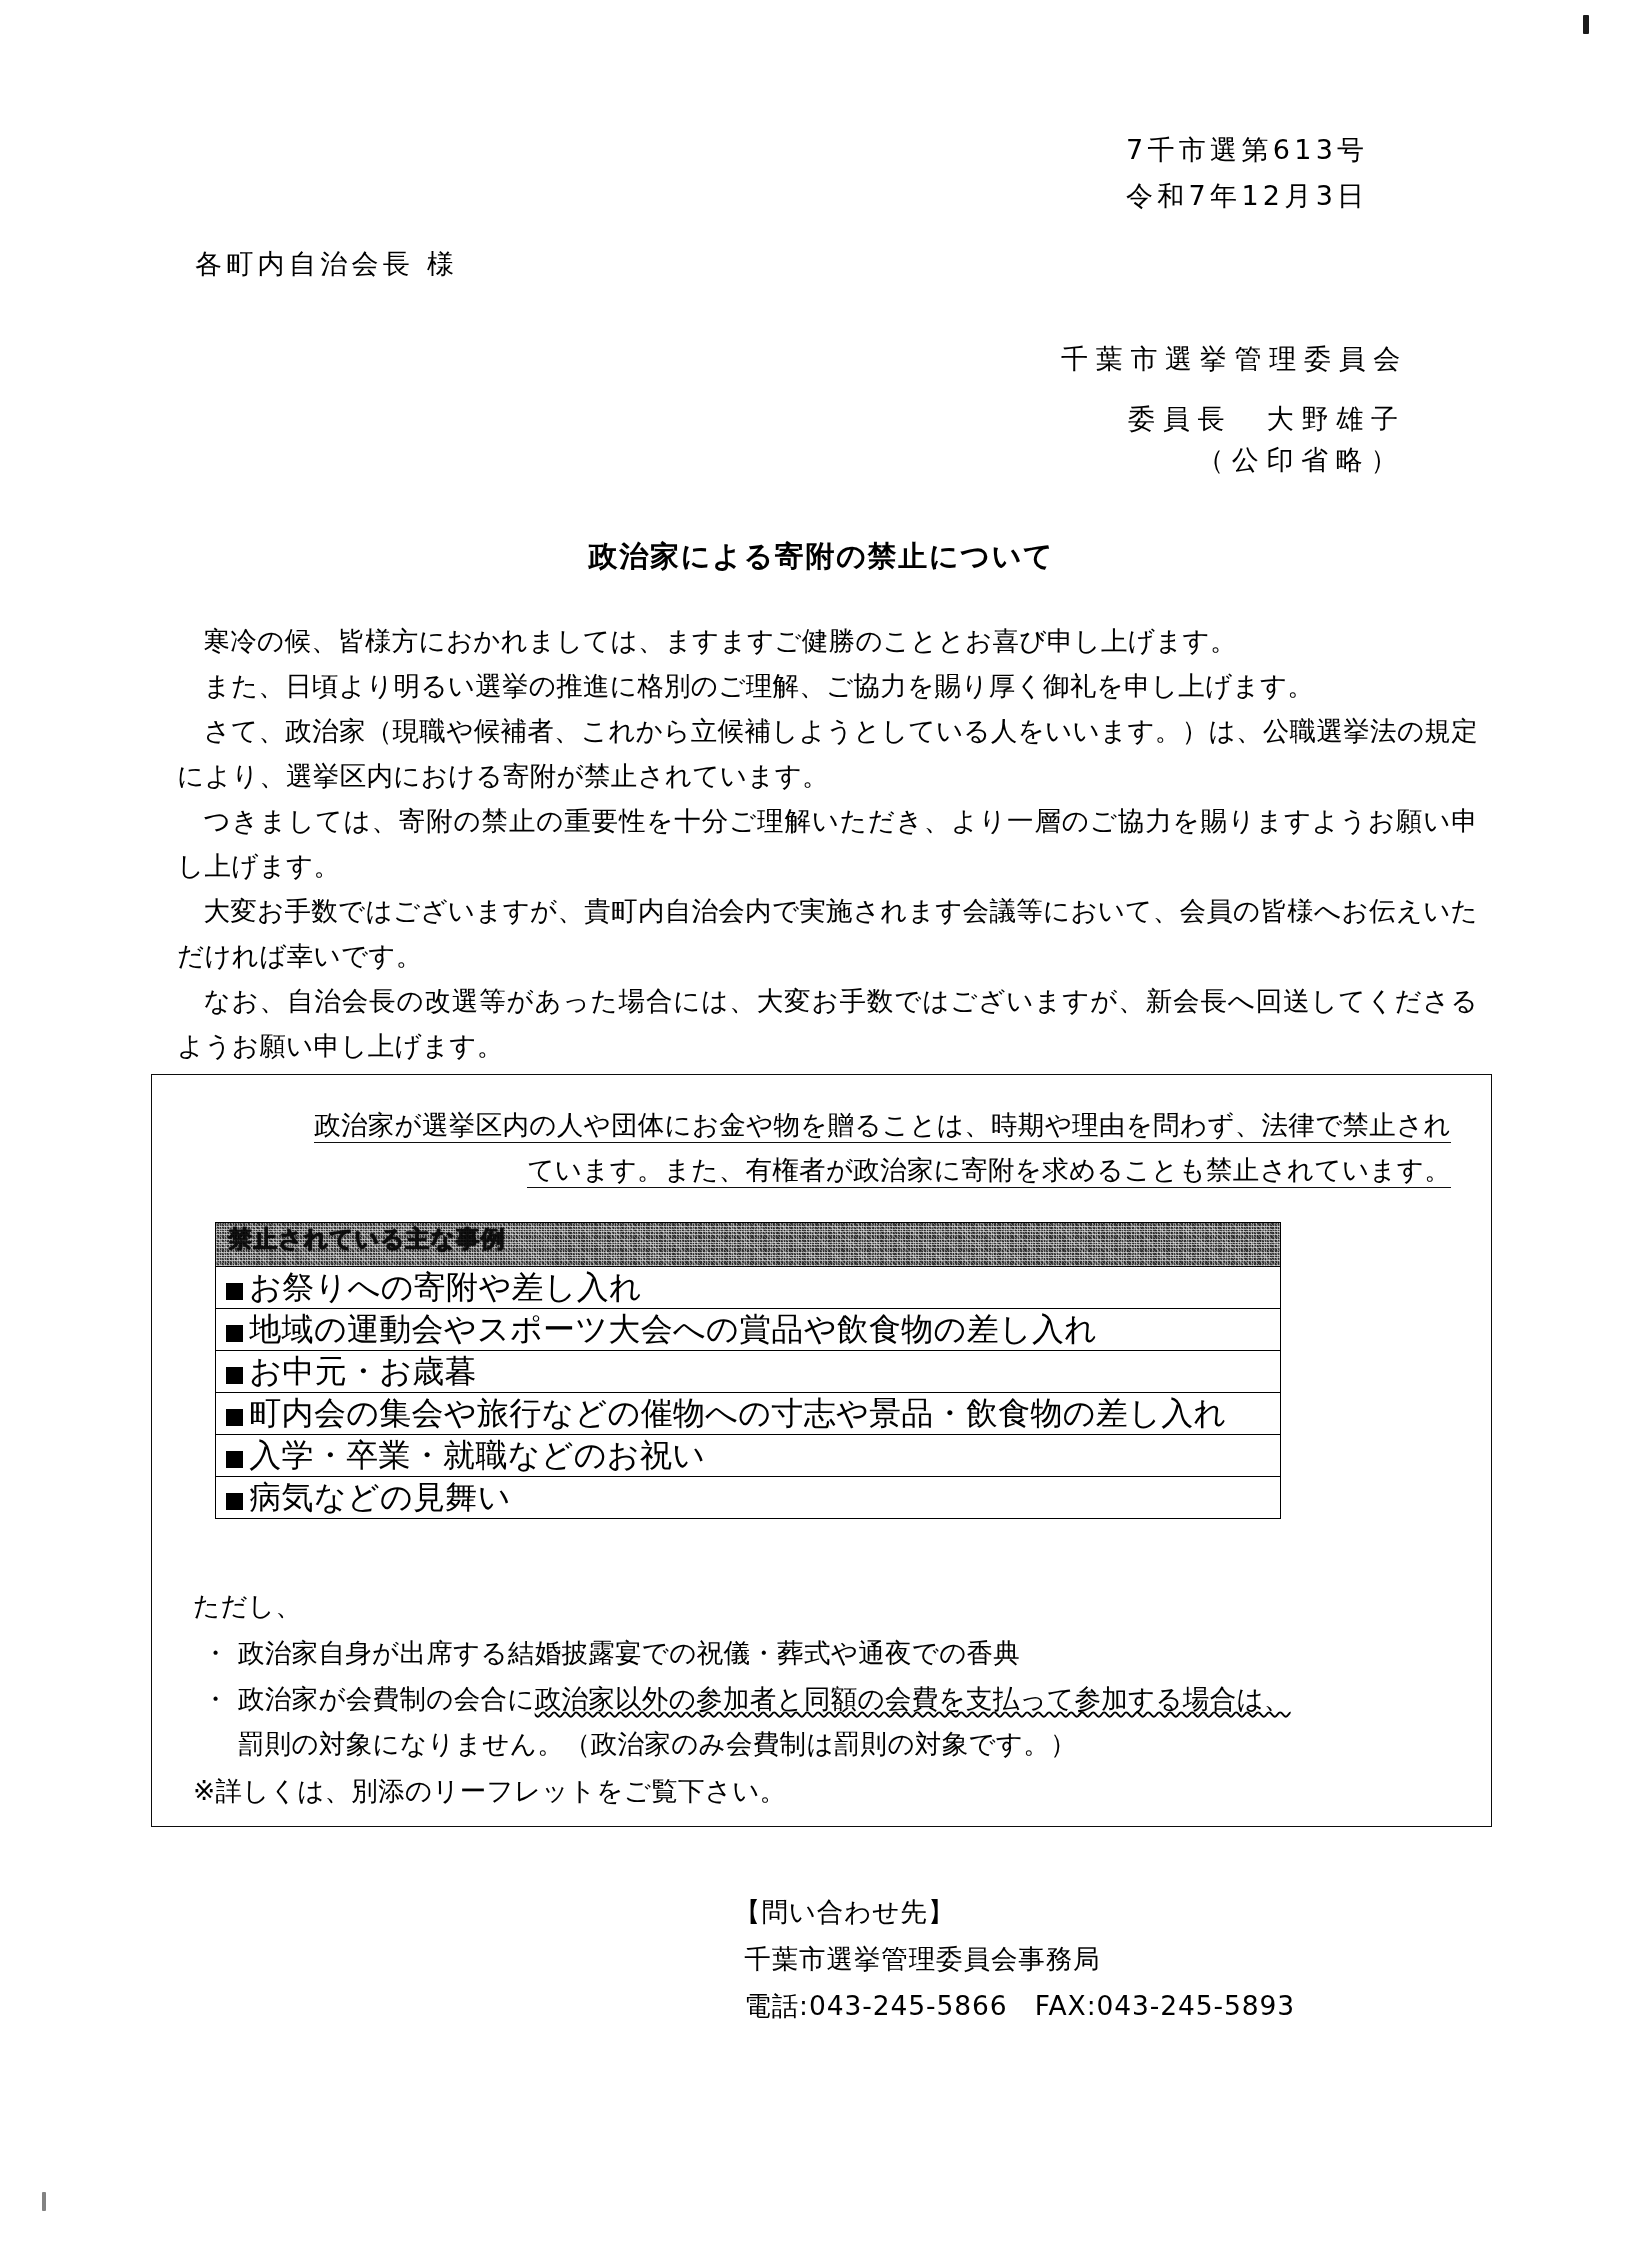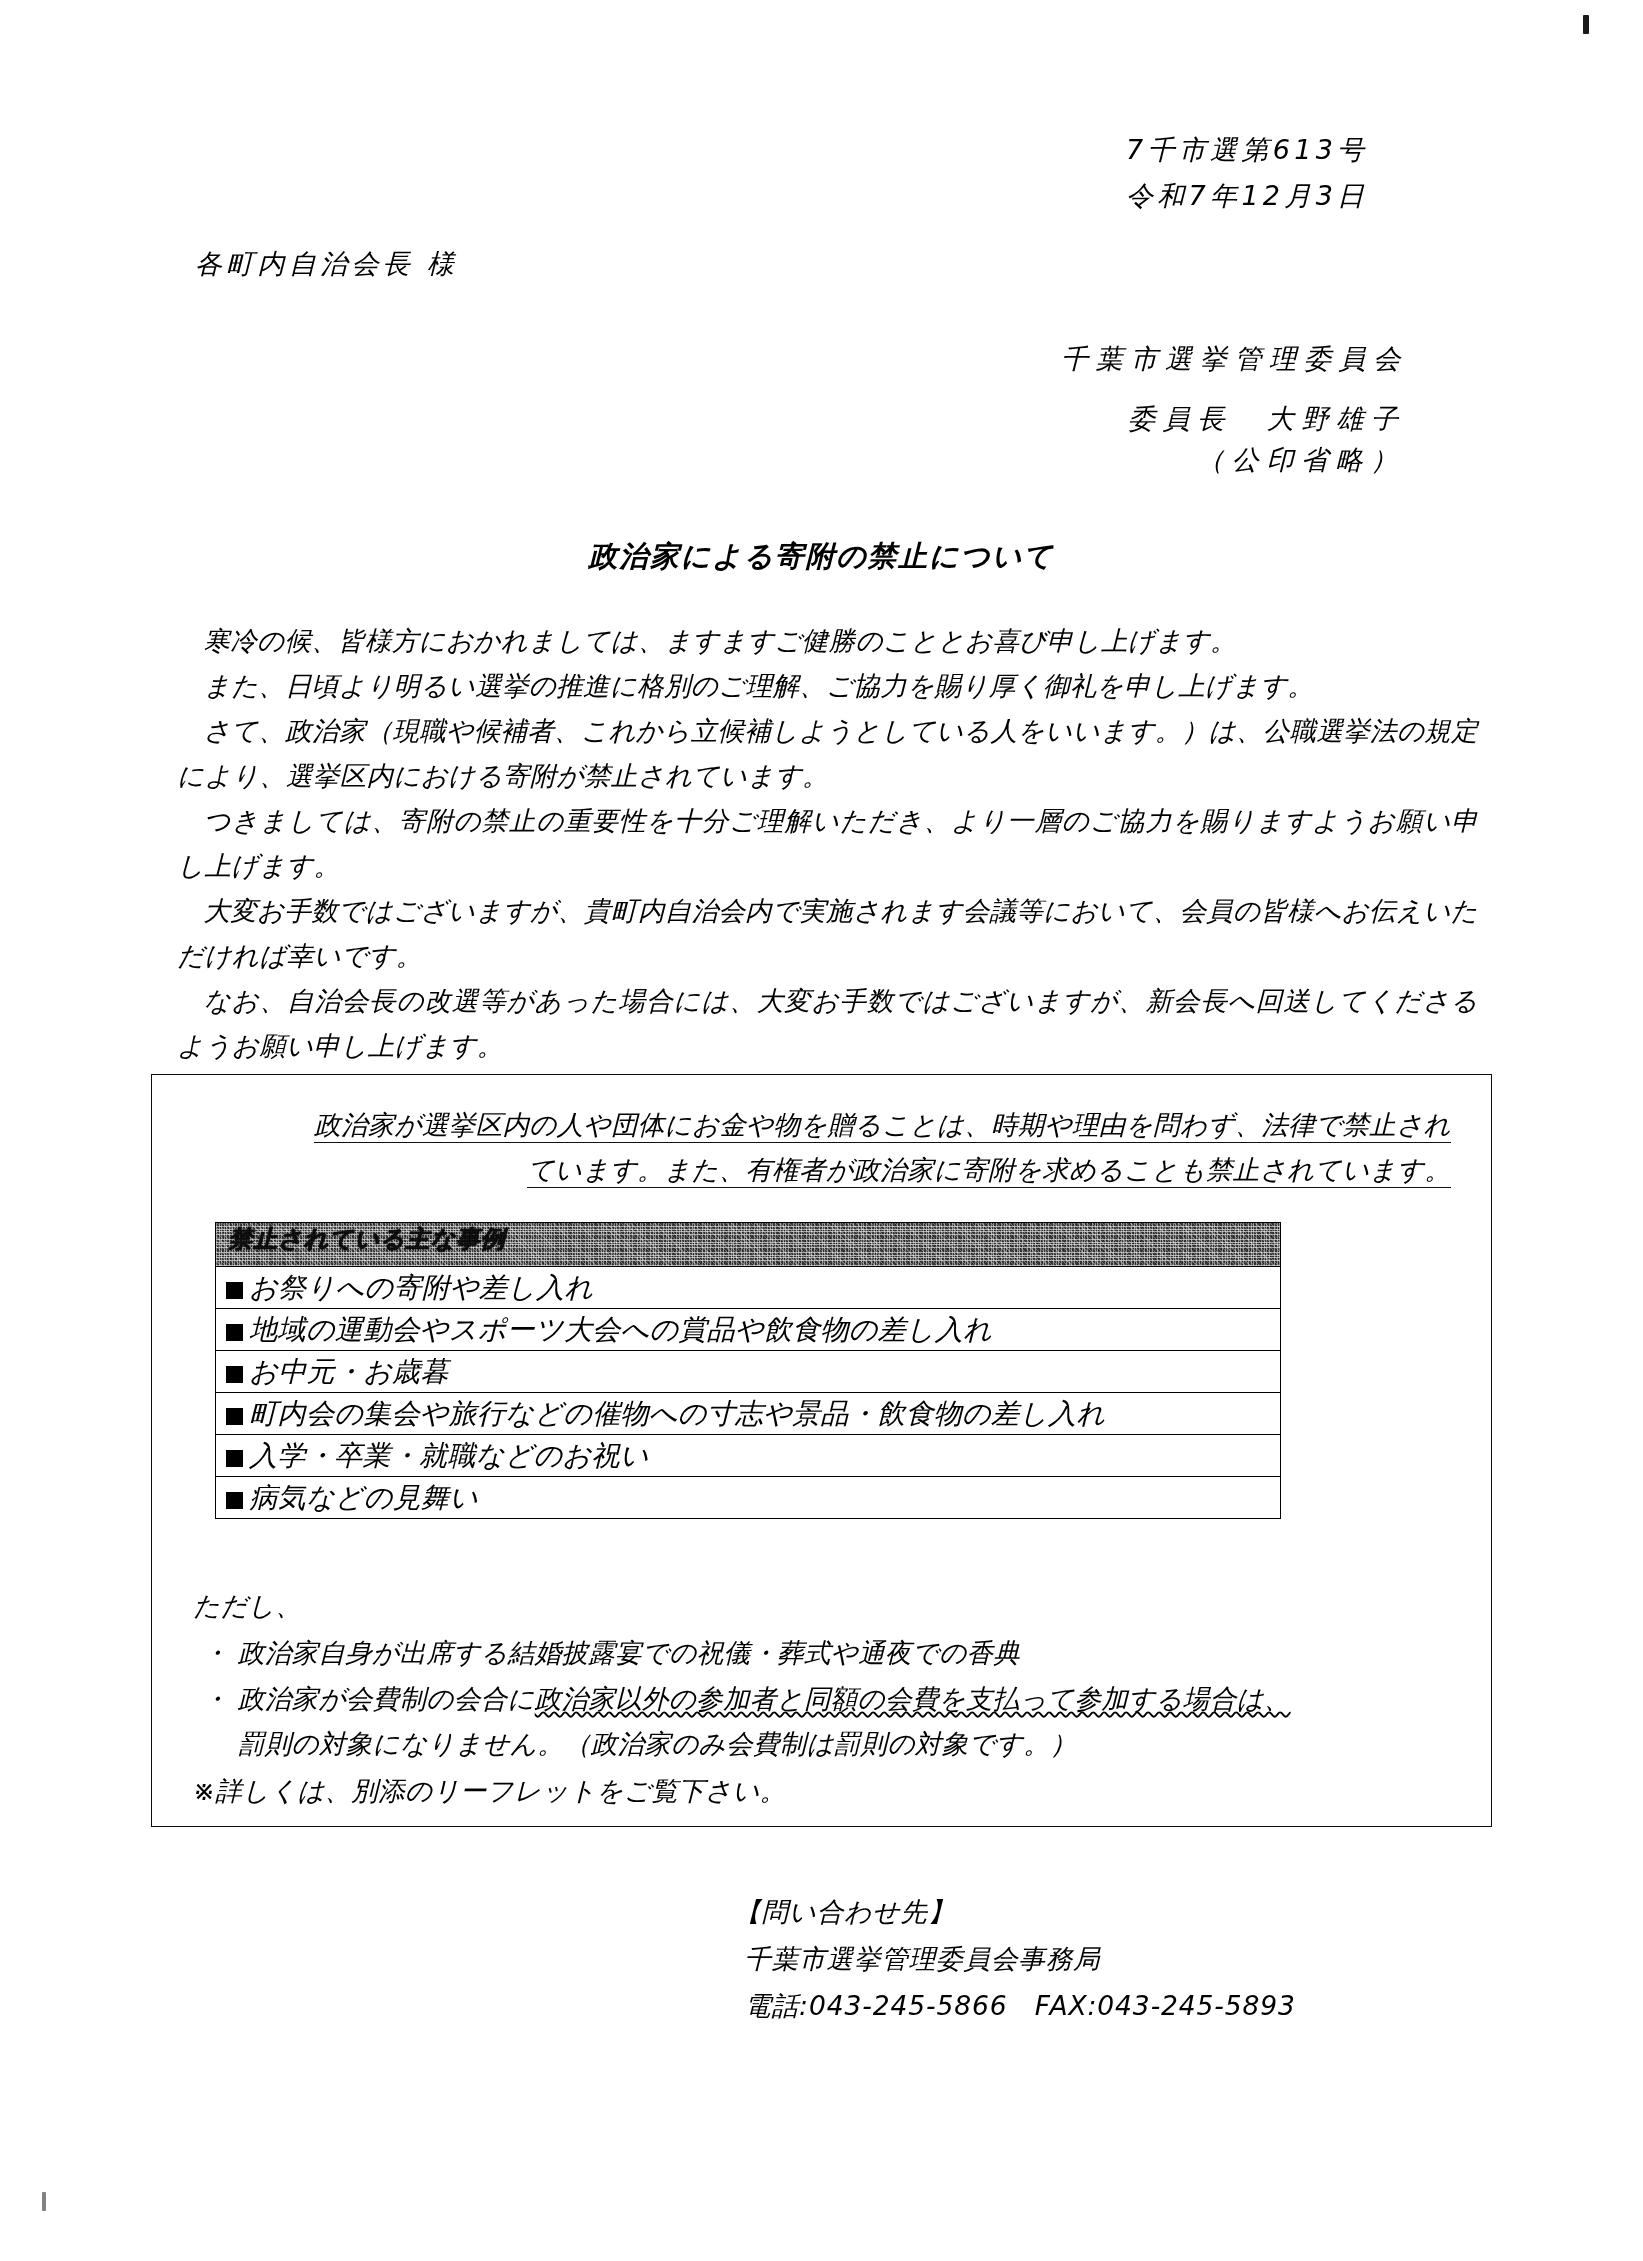--- a/index.html
+++ b/index.html
@@ -32,21 +32,21 @@
   }
   .artifact.bottom-left {
     left: 42px; top: 2192px;
     width: 4.3px; height: 19px;
     opacity: .55;
     border-radius: 0.9px;
   }
 
   
   .blk { position: absolute; }
-  .jp  { font-family: "DejaVu Sans", "Liberation Sans", sans-serif; font-style: italic; }
+  .jp  { font-family: "DejaVu Sans", "Liberation Sans", sans-serif; }
 
   .doc-no {
     left: 1126px; top: 127px;
     font-size: 27px;
     letter-spacing: 4.3px;
     line-height: 46px;
     white-space: nowrap;
   }
   .doc-date {
     left: 1126px; top: 173px;
@@ -167,21 +167,21 @@
     letter-spacing: 0.9px;
     color: #050505;
     text-shadow: 0 0 1.7px #000, 0.9px 0 0.9px #000;
     opacity: .92;
     white-space: nowrap;
   }
   .examples-row {
     height: 41px;
     line-height: 41px;
     border-bottom: 1.7px solid #000;
-    font-size: 28px;
+    font-size: 32px;
     letter-spacing: 0.3px;
     padding-left: 10.3px;
     white-space: nowrap;
     overflow: hidden;
   }
   .examples-row:last-child { border-bottom: none; }
   .bullet-sq {
     display: inline-block;
     width: 17px;
     height: 17px;

